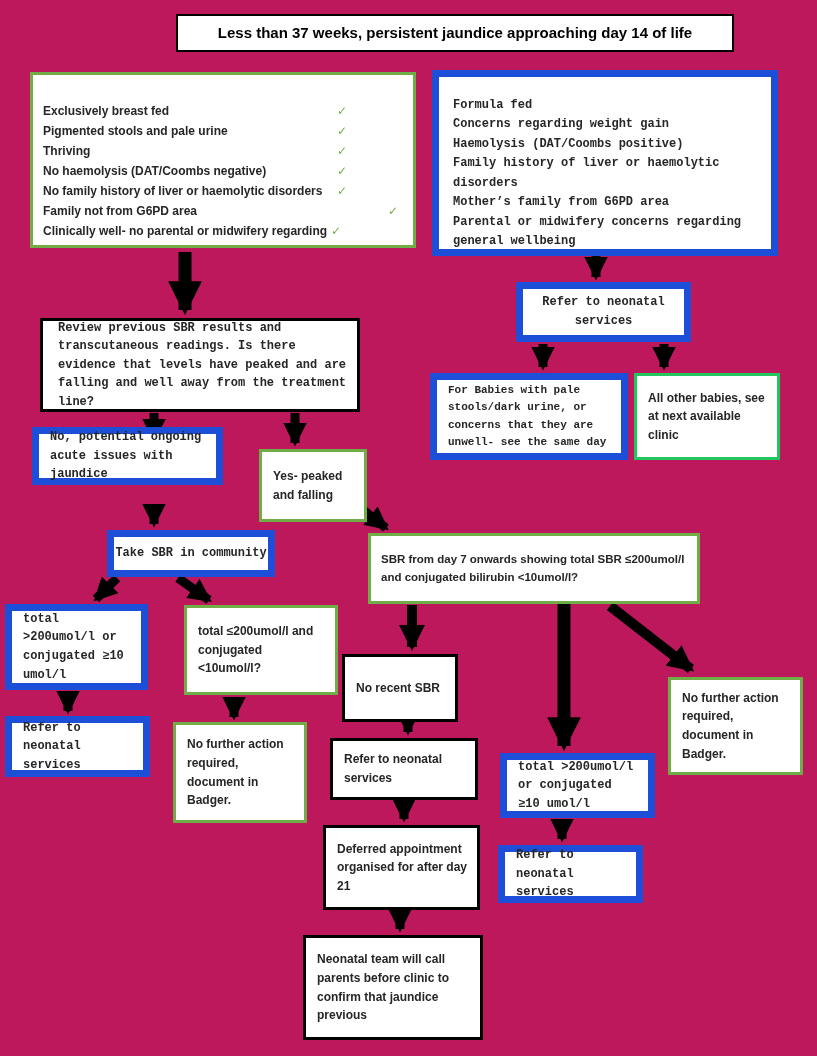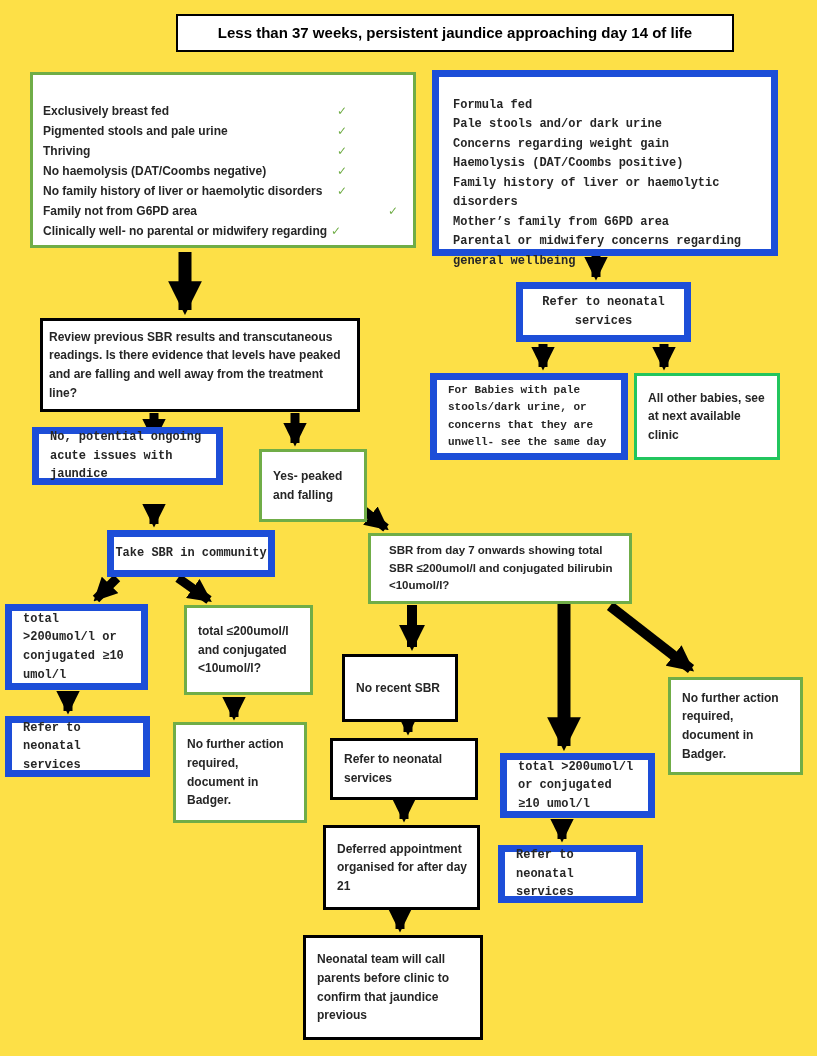--- a/index.html
+++ b/index.html
@@ -1,46 +1,46 @@
 <!DOCTYPE html>
 <html><head>
 <meta charset="utf-8">
 <style>
   html,body{margin:0;padding:0;background:#ffffff;}
-  #page{position:relative;width:817px;height:1056px;background:#fde047;overflow:hidden;
+  #page{position:relative;width:817px;height:1056px;background:#be185d;overflow:hidden;
         font-family:"Liberation Sans","DejaVu Sans",sans-serif;color:#262626;}
   #arrows{position:absolute;left:0;top:0;width:817px;height:1056px;z-index:1;}
   .node{position:absolute;z-index:2;background:#ffffff;box-sizing:border-box;
         display:flex;align-items:center;font-weight:700;font-size:12px;line-height:1.55;}
   .b-black{border:3px solid #000000;}
   .b-red{border:7px solid #1d4ed8;font-family:Liberation Mono, monospace;}
   .b-green{border:3px solid #70AD47;}
   .b-orange{border:3px solid #22c55e;}
   .center{justify-content:center;text-align:center;}
   .padL{padding-left:11px;padding-right:8px;}
   .fs11{font-size:11px;}
   .fs115{font-size:11.5px;}
   #title-box{left:176px;top:14px;width:558px;height:38px;border:2px solid #000;
              font-size:15px;color:#000;}
   
   #left-criteria{left:30px;top:72px;width:386px;height:176px;display:block;padding:27px 8px 0 10px;}
   #right-criteria{left:432px;top:70px;width:346px;height:186px;display:block;padding:19px 14px 0 14px;line-height:1.62;}
   .criteria-row{position:relative;height:20px;white-space:nowrap;}
   .check{position:absolute;top:0;color:#70AD47;font-weight:700;}
   
-  #review{left:40px;top:318px;width:320px;height:94px;padding-left:6px;padding-right:10px;}
+  #review{left:40px;top:318px;width:320px;height:94px;padding-left:15px;padding-right:10px;font-family:Liberation Mono, monospace;}
   #refer-top{left:516px;top:282px;width:175px;height:60px;}
   #for-babies{left:430px;top:373px;width:198px;height:87px;}
   #all-other{left:634px;top:373px;width:146px;height:87px;}
   #no-potential{left:32px;top:427px;width:191px;height:58px;}
   #yes-peaked{left:259px;top:449px;width:108px;height:73px;}
   #take-sbr{left:107px;top:530px;width:168px;height:47px;}
-  #sbr-day7{left:368px;top:533px;width:264px;height:71px;padding-left:18px;padding-right:6px;}
+  #sbr-day7{left:368px;top:533px;width:332px;height:71px;padding-left:10px;padding-right:6px;}
   #total-left-red{left:5px;top:604px;width:143px;height:86px;}
-  #total-left-green{left:184px;top:605px;width:129px;height:90px;}
+  #total-left-green{left:184px;top:605px;width:154px;height:90px;}
   #refer-left{left:5px;top:716px;width:145px;height:61px;}
   #no-action-left{left:173px;top:722px;width:134px;height:101px;}
   #no-recent{left:342px;top:654px;width:116px;height:68px;}
   #refer-mid{left:330px;top:738px;width:148px;height:62px;}
   #deferred{left:323px;top:825px;width:157px;height:85px;}
   #neonatal-team{left:303px;top:935px;width:180px;height:105px;}
   #total-right-red{left:500px;top:753px;width:155px;height:65px;}
   #refer-right{left:498px;top:845px;width:145px;height:58px;}
   #no-action-right{left:668px;top:677px;width:135px;height:98px;}
 </style>
@@ -106,21 +106,20 @@
       <span class="check" style="left:345px">✓</span>
     </div>
     <div class="criteria-row">
       <span>Clinically well- no parental or midwifery regarding</span>
       <span class="check" style="left:288px">✓</span>
     </div>
   </div>
 
   <div class="node b-red" id="right-criteria">
     <div>Formula fed</div>
-    <div>Pale stools and/or dark urine</div>
     <div>Concerns regarding weight gain</div>
     <div>Haemolysis (DAT/Coombs positive)</div>
     <div>Family history of liver or haemolytic disorders</div>
     <div>Mother’s family from G6PD area</div>
     <div>Parental or midwifery concerns regarding general wellbeing</div>
   </div>
 
   <div class="node b-black" id="review">
     <span>Review previous SBR results and transcutaneous readings. Is there evidence that levels have peaked and are falling and well away from the treatment line?</span>
   </div>

